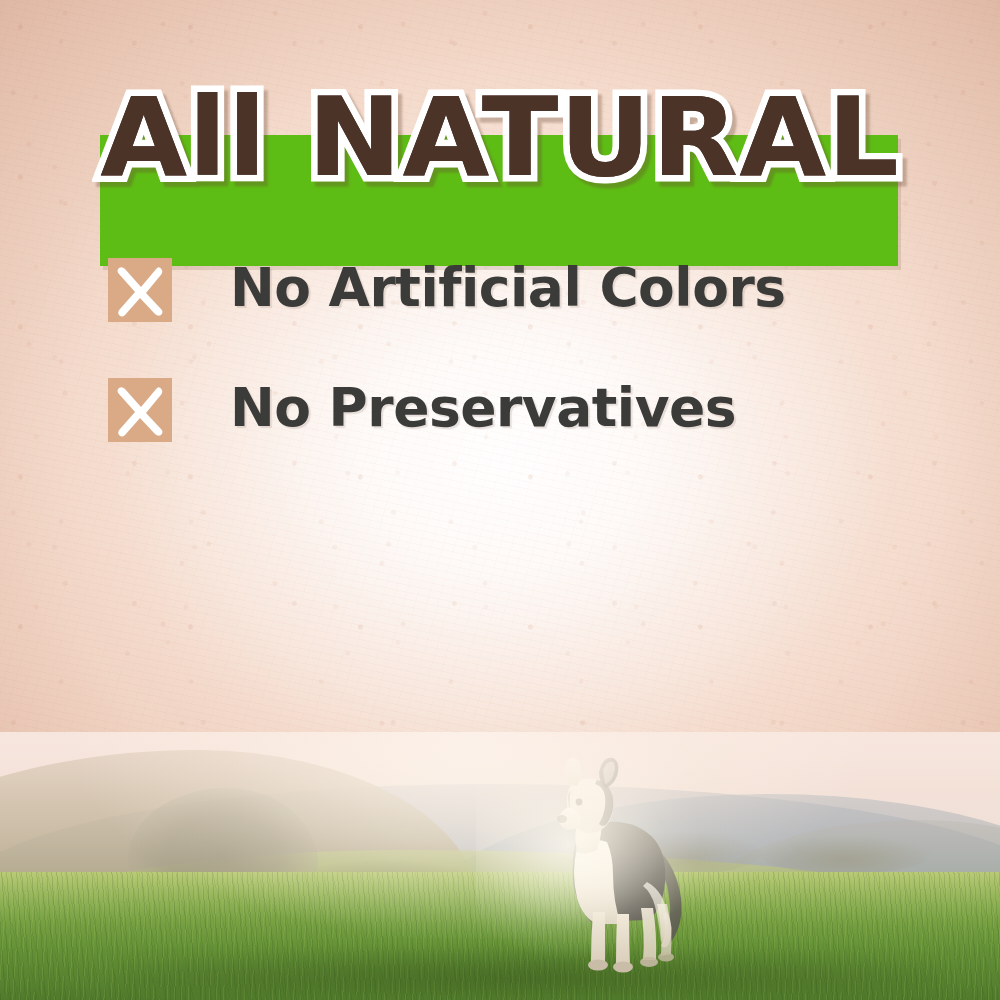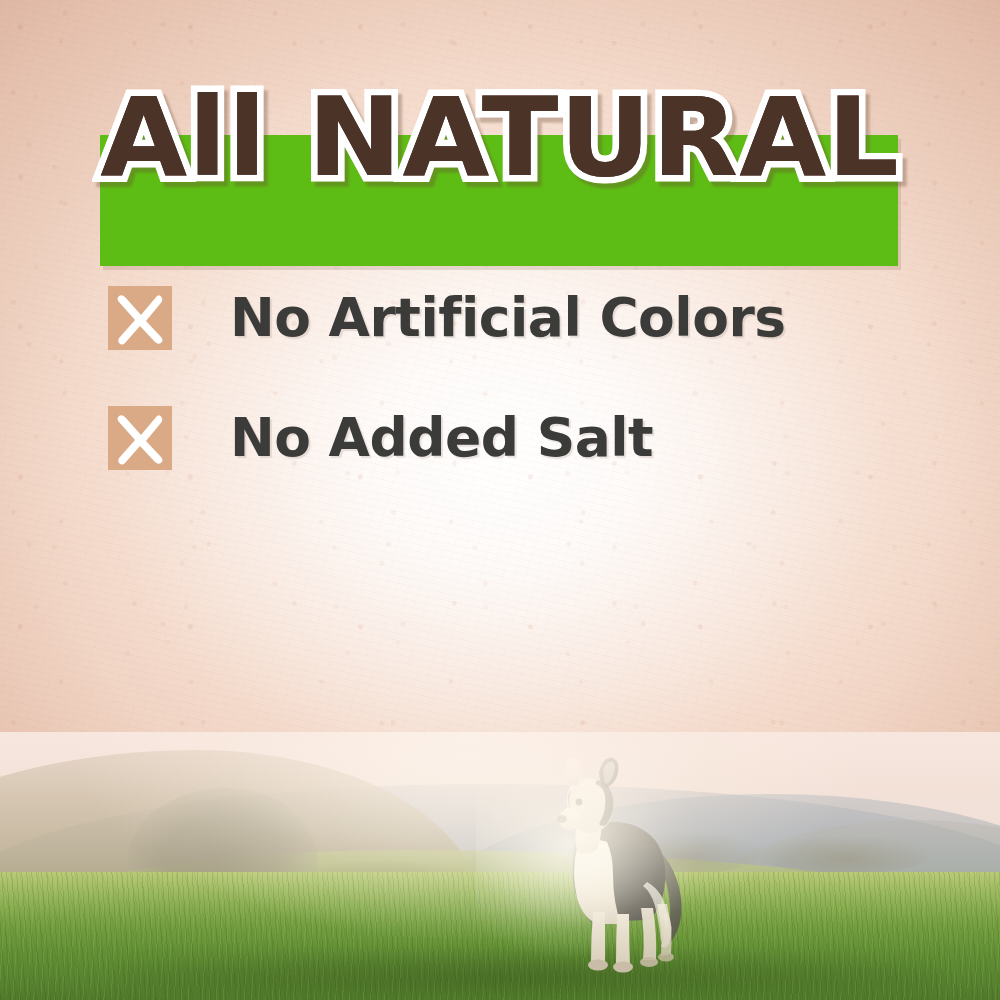--- a/index.html
+++ b/index.html
@@ -110,21 +110,21 @@
   }
 
   
   #claims-list {
     position:absolute;
     left:108px; top:258px;
     width:860px;
   }
   .claim-row {
     display:flex;
-    align-items:center;
+    align-items:flex-start;
     height:120px;
   }
   .claim-box {
     position:relative;
     flex:0 0 auto;
     width:64px; height:64px;
     background:#d9aa85;
     margin-right:58px;
   }
   .claim-box svg { position:absolute; inset:0; width:64px; height:64px; }
@@ -269,29 +269,29 @@
     <div class="claim-row">
       <div class="claim-box">
         <svg viewBox="0 0 64 64" aria-hidden="true">
           <path d="M11 10 Q14 8 17 11 L33 29 L49 10 Q52 8 54 12 Q55 15 52 18 L38 35 L53 51 Q56 54 53 57 Q50 59 47 56 L32 40 L17 57 Q14 60 11 57 Q9 54 12 51 L27 34 L11 16 Q8 13 11 10 Z" fill="#ffffff"></path>
         </svg>
       </div>
       <div class="claim-label">No Artificial Colors</div>
     </div>
 
 
-
     <div class="claim-row">
       <div class="claim-box">
         <svg viewBox="0 0 64 64" aria-hidden="true">
           <path d="M11 10 Q14 8 17 11 L33 29 L49 10 Q52 8 54 12 Q55 15 52 18 L38 35 L53 51 Q56 54 53 57 Q50 59 47 56 L32 40 L17 57 Q14 60 11 57 Q9 54 12 51 L27 34 L11 16 Q8 13 11 10 Z" fill="#ffffff"></path>
         </svg>
       </div>
-      <div class="claim-label">No Added Salt</div>
+      <div class="claim-label">No Preservatives</div>
     </div>
+
 
   </div>
 
   <div id="photo">
     <div class="ph-sky"></div>
     <div class="ph-hill-far"></div>
     <div class="ph-hill-mid"></div>
     <div class="ph-hill-right"></div>
     <div class="ph-hill-left"></div>
     <div class="ph-field-back"></div>

